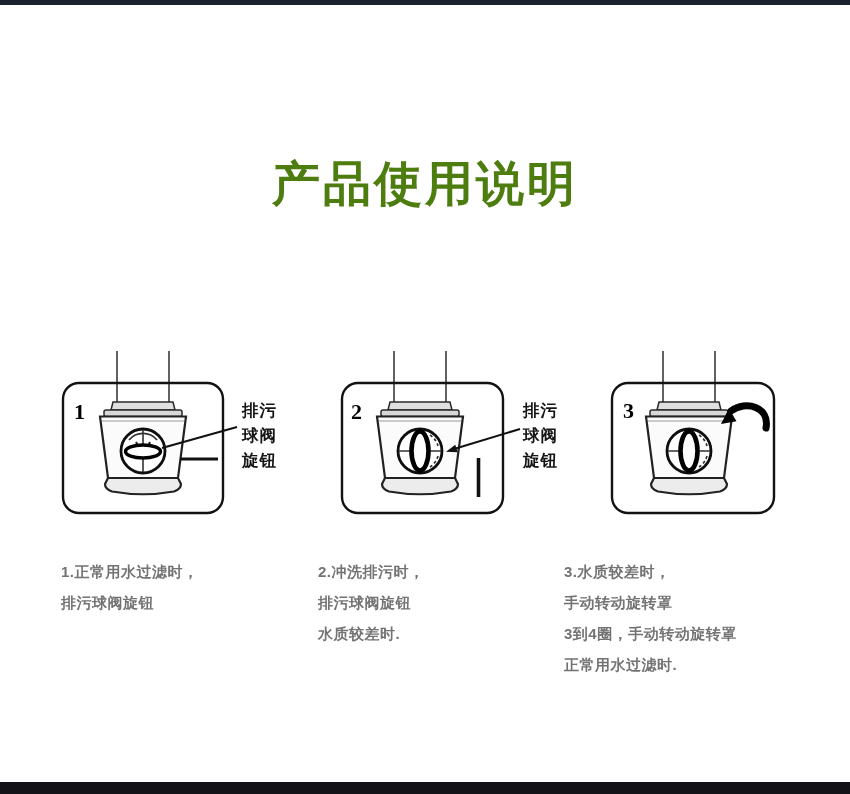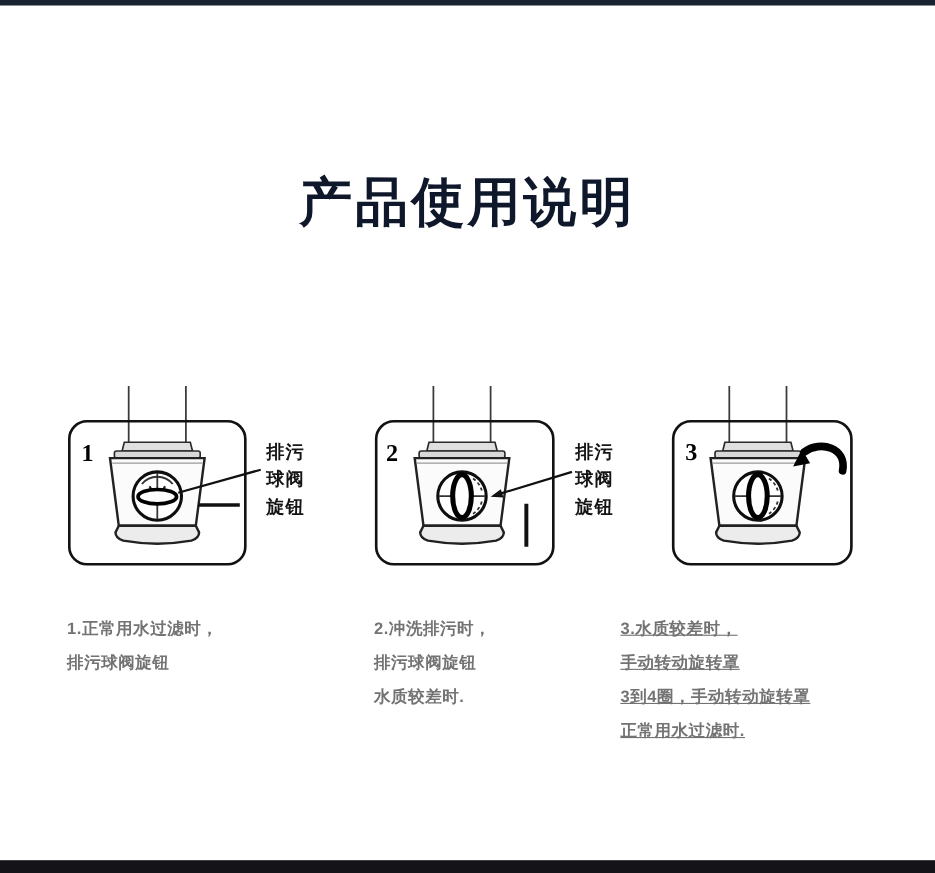--- a/index.html
+++ b/index.html
@@ -12,21 +12,21 @@
     position:absolute;left:0;top:0;width:850px;height:5px;
     background:#1a2230;
   }
   .bottom-bar{
     position:absolute;left:0;top:782px;width:850px;height:12px;
     background:#131318;
   }
   .page-title{
     position:absolute;left:0;top:152px;width:850px;margin:0;
     text-align:center;
-    font-size:48px;font-weight:bold;color:#0f172a;
+    font-size:48px;font-weight:bold;color:#4d7c0f;
     letter-spacing:3px;
   }
   .panel-svg{
     position:absolute;top:345px;height:172px;
   }
   #panel1{left:50px;width:290px;}
   #panel2{left:330px;width:290px;}
   #panel3{left:600px;width:250px;}
   .frame{fill:none;stroke:#121212;stroke-width:2.4px;}
   .pipe{stroke:#3a3a3a;stroke-width:1.6px;}
@@ -36,22 +36,22 @@
   }
   .valve-label{
     font-size:16.5px;font-weight:600;fill:#151515;letter-spacing:1px;
   }
   .caption{
     position:absolute;top:556px;
     font-size:15px;font-weight:bold;color:#737373;
     line-height:31px;letter-spacing:0.5px;white-space:nowrap;
   }
   #caption1{left:61px;}
-  #caption2{left:340px;}
-  #caption3{left:564px;text-decoration:underline;}
+  #caption2{left:318px;}
+  #caption3{left:564px;}
 </style>
 </head>
 <body>
 
 <div class="top-bar"></div>
 
 <h1 class="page-title">产品使用说明</h1>
 
 <svg width="0" height="0" style="position:absolute" aria-hidden="true">
   <defs>

